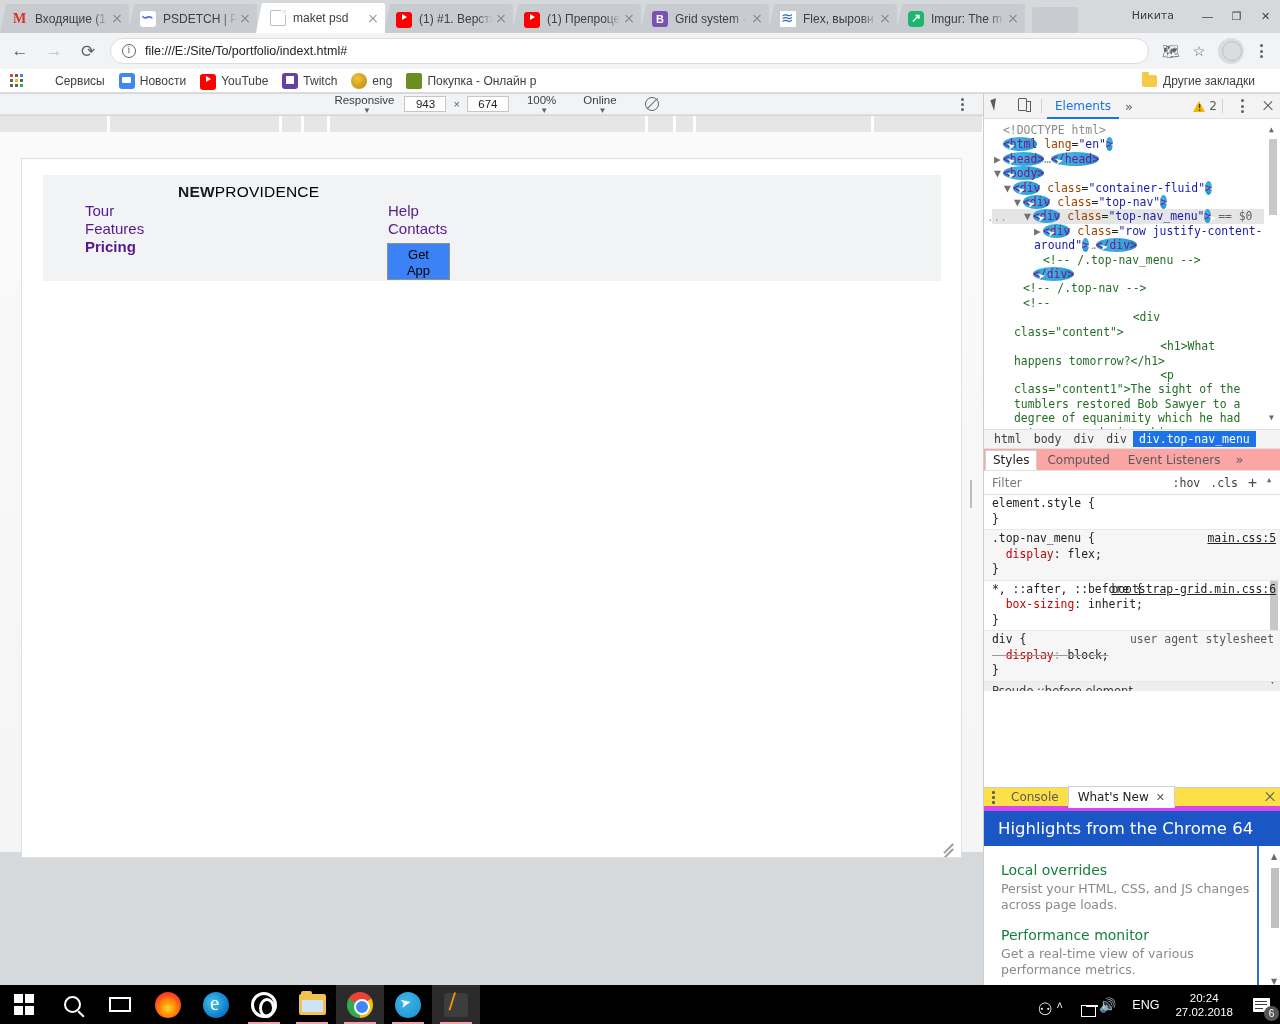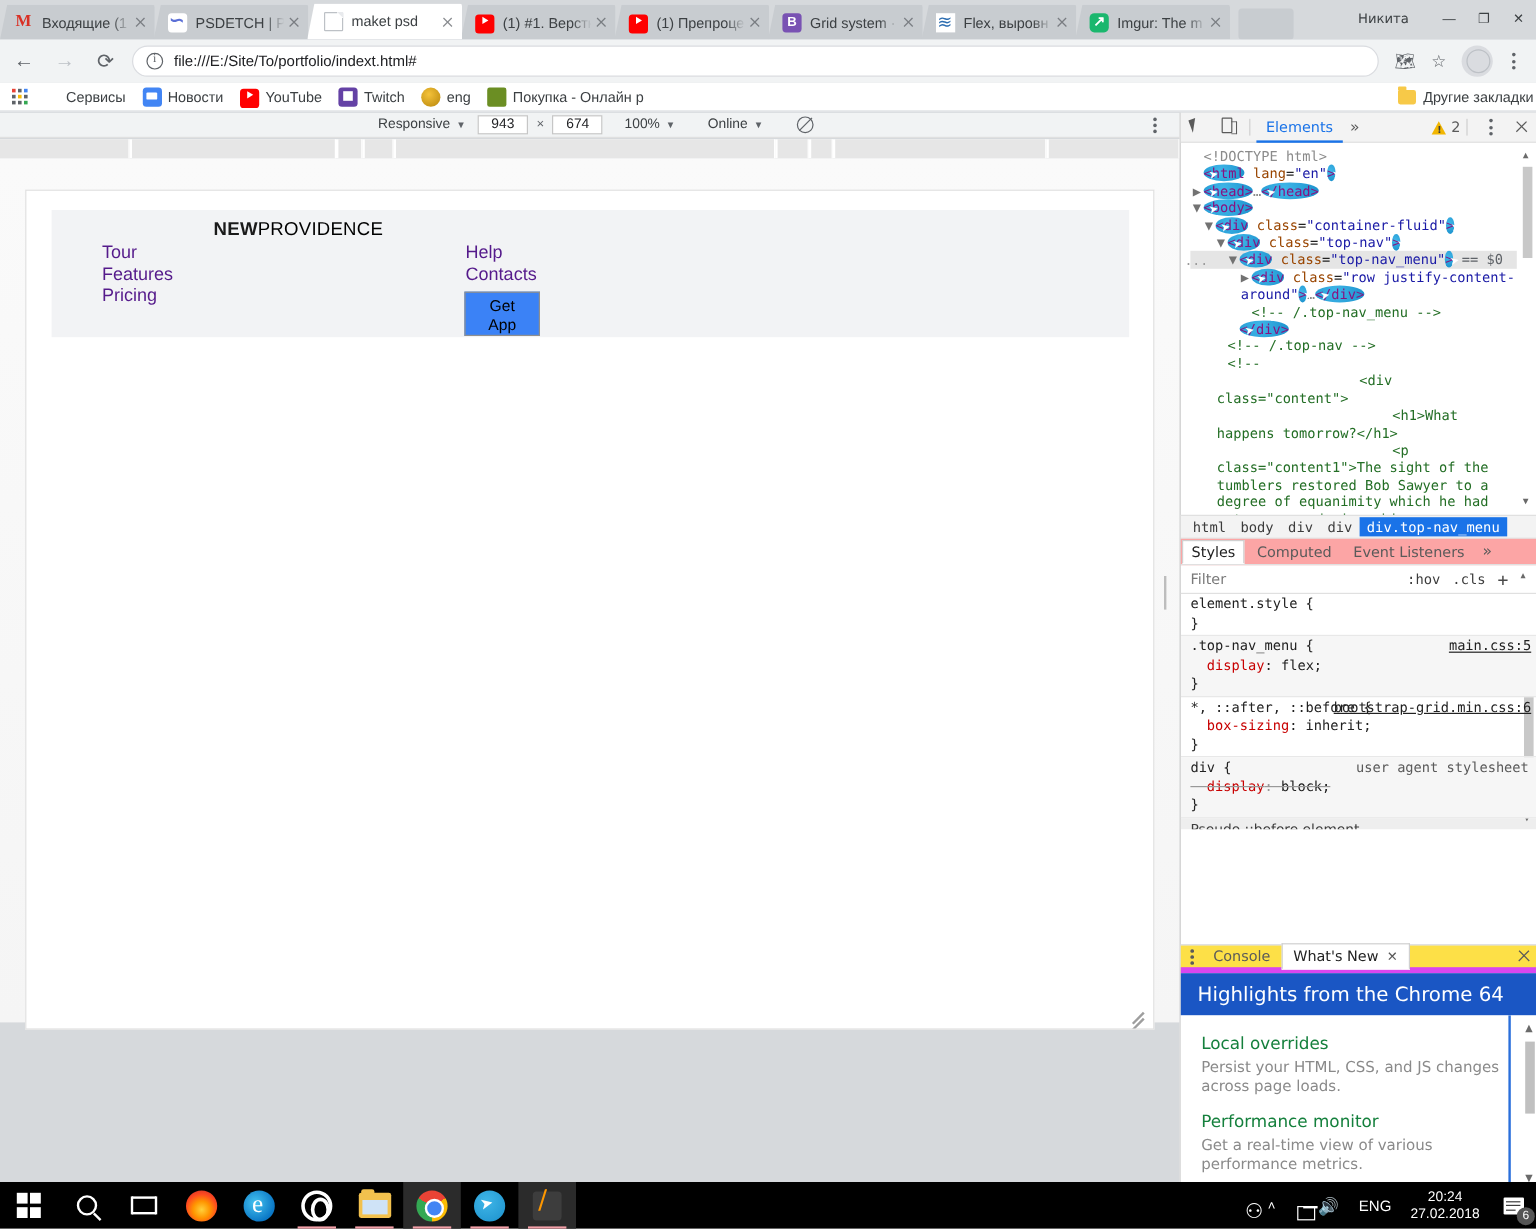--- a/index.html
+++ b/index.html
@@ -90,29 +90,29 @@
   .grid9{ display:grid; grid-template-columns:repeat(3,3px); grid-template-rows:repeat(3,3px); gap:2px; margin-left:10px; margin-right:4px;}
   .grid9 i{ background:#5f6368; display:block; width:3px; height:3px;}
   .grid9 i:nth-child(1){background:#ea4335;} .grid9 i:nth-child(5){background:#fbbc04;}
   .grid9 i:nth-child(9){background:#34a853;} .grid9 i:nth-child(3){background:#4285f4;}
   .ic-news{ background:#4285f4; border-radius:3px; }
   .ic-news::before{ content:""; position:absolute; left:3.5px; top:4px; width:9px; height:6px; background:#fff; border-radius:1px;}
   .ic-tw{ background:#6441a5; border-radius:3px;}
   .ic-tw::before{ content:""; position:absolute; left:4px; top:3px; width:8px; height:8px; background:#fff;}
   .ic-eng{ background:radial-gradient(circle at 40% 35%,#f4c23a,#b8860b); border-radius:50%;}
   .ic-shop{ background:#6b8e23; border-radius:2px;}
-  .bm-right{ margin-left:auto; display:flex; align-items:center; padding-right:2px;}
+  .bm-right{ margin-left:auto; display:flex; align-items:center; padding-right:25px;}
   .folder{ width:15px; height:12px; background:#f7c948; border-radius:1px 2px 2px 2px; position:relative; margin-right:6px;}
   .folder::before{ content:""; position:absolute; left:0; top:-3px; width:7px; height:3px; background:#f7c948; border-radius:1px 1px 0 0;}
 
   
   .devtoolbar{ position:absolute; left:0; top:94px; width:983px; height:21px; background:#f1f3f4;
                display:flex; align-items:center; justify-content:center; border-bottom:1px solid #e0e0e0; }
   .dtgroup{ display:flex; align-items:center; font-size:11.5px; color:#3c4043; }
-  .dtsel{ display:flex; align-items:center; margin:0 10px; }
+  .dtsel{ display:flex; align-items:center; margin:0 10px;flex-direction:column; }
   .caret{ margin-left:5px; font-size:8px; color:#5f6368; }
   .dtinput{ width:42px; height:16px; border:1px solid #c6c6c6; background:#fff; font-size:11.5px;
             text-align:center; line-height:14px; color:#202124; }
   .dtx{ margin:0 7px; color:#5f6368; font-size:11px;}
   .dtmore{ margin-left:18px; width:14px; height:14px; border:1.4px solid #5f6368; border-radius:50%; position:relative;}
   .dtmore::before{ content:""; position:absolute; left:-1px; top:5px; width:15px; height:1.4px; background:#5f6368; transform:rotate(-45deg);}
   .dtkebab{ position:absolute; right:14px; top:3px; width:14px; height:15px;}
   .dtkebab b{ position:absolute; left:6px; width:3px; height:3px; border-radius:50%; background:#5f6368;}
   .dtkebab b:nth-child(1){top:1px;} .dtkebab b:nth-child(2){top:6px;} .dtkebab b:nth-child(3){top:11px;}
 
@@ -462,21 +462,21 @@
   <div class="viewportwrap">
     <div class="viewport">
 
       <div class="topnav">
         <div class="logo">
           <b>NEW</b><span>PROVIDENCE</span>
         </div>
         <div class="navcol navleft" id="nav-left">
             <a href="#" style="color: rgb(85, 26, 139);">Tour</a>
             <a href="#" style="color: rgb(85, 26, 139);">Features</a>
-            <a href="#" style="color: rgb(85, 26, 139);">Pricing</a>
+            <a href="#" style="color: rgb(85, 26, 139); font-weight: bold;">Pricing</a>
           </div>
         <div class="navcol navright" id="nav-right">
             <a href="#" style="color: rgb(85, 26, 139);">Help</a>
             <a href="#" style="color: rgb(85, 26, 139);">Contacts</a>
           </div>
         <div class="getapp">
           <div>Get</div>
           <div>App</div>
         </div>
       </div>

